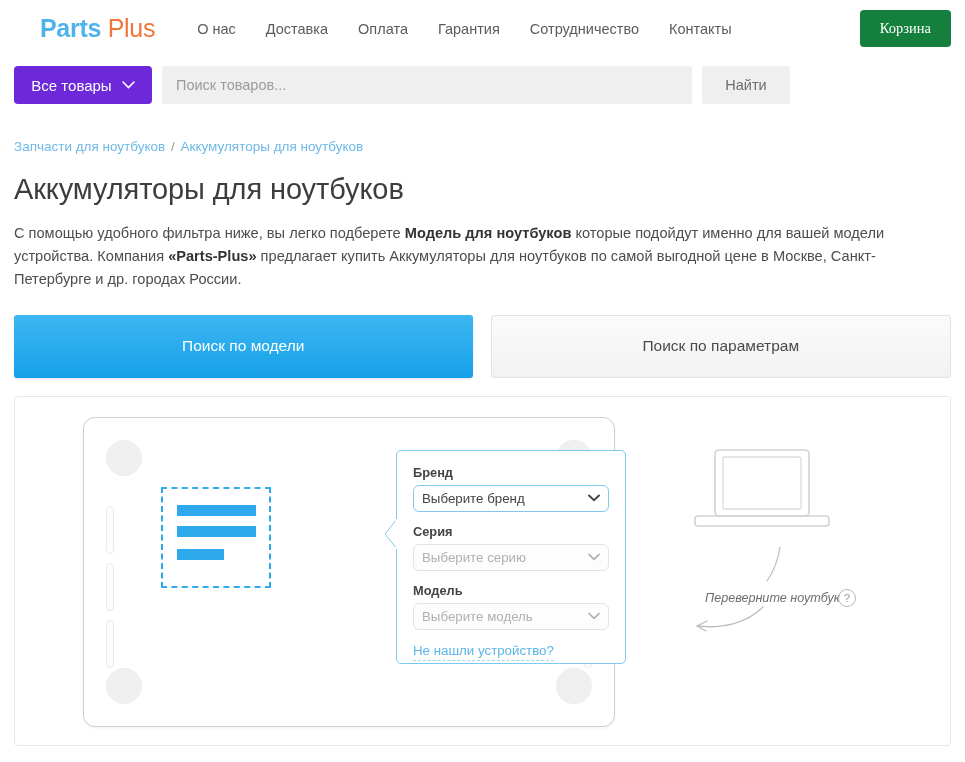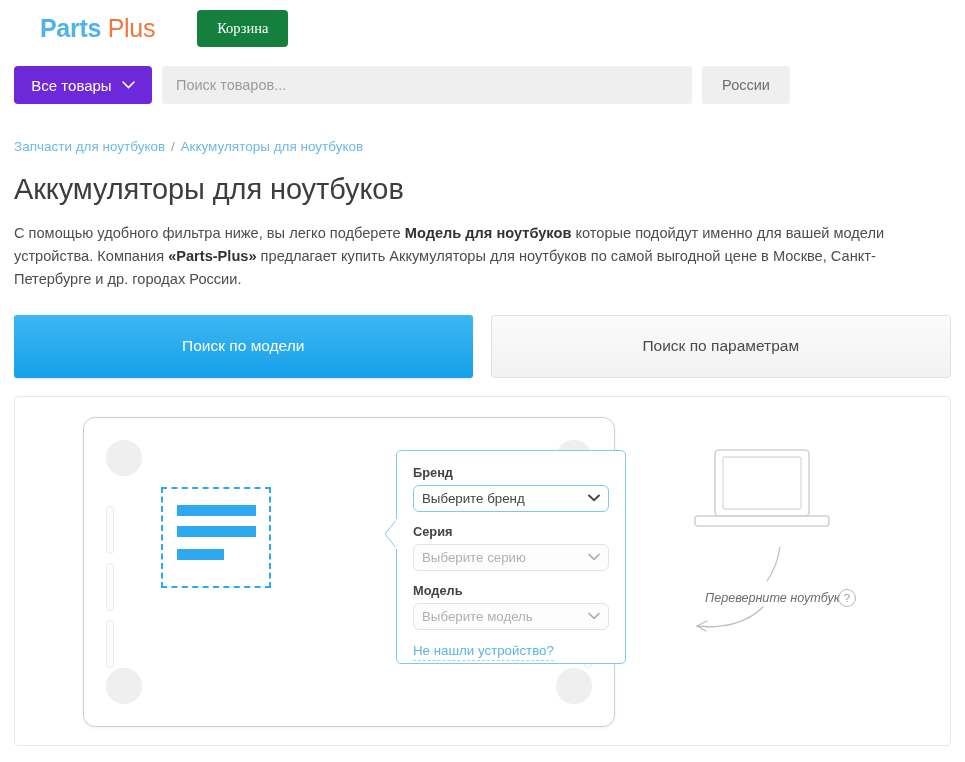--- a/index.html
+++ b/index.html
@@ -335,32 +335,40 @@
   }
 </style>
 </head>
 <body>
 
 <div class="header">
   <div class="logo">
     <span class="l-parts">Parts</span>
     <span class="l-plus">Plus</span>
   </div>
+  <nav class="mainnav">
+    <a href="#">О нас</a>
+    <a href="#">Доставка</a>
+    <a href="#">Оплата</a>
+    <a href="#">Гарантия</a>
+    <a href="#">Сотрудничество</a>
+    <a href="#">Контакты</a>
+  </nav>
   <button class="cart-btn">Корзина</button>
 </div>
 
 <div class="searchbar">
   <button class="allgoods">
     <span>Все товары</span>
     <svg class="chev" viewBox="0 0 13 8">
       <path d="M1 1 L6.5 6.5 L12 1" fill="none" stroke="#ffffff" stroke-width="1.6" stroke-linecap="round"></path>
     </svg>
   </button>
   <input class="search-input" type="text" placeholder="Поиск товаров..." style="">
-  <button class="find-btn">России</button>
+  <button class="find-btn">Найти</button>
 </div>
 
 <div class="content">
   <div class="breadcrumb">
     <a href="#">Запчасти для ноутбуков</a>
     <span class="sep">/</span>
     <a href="#">Аккумуляторы для ноутбуков</a>
   </div>
 
   <h1 class="page-title">Аккумуляторы для ноутбуков</h1>

